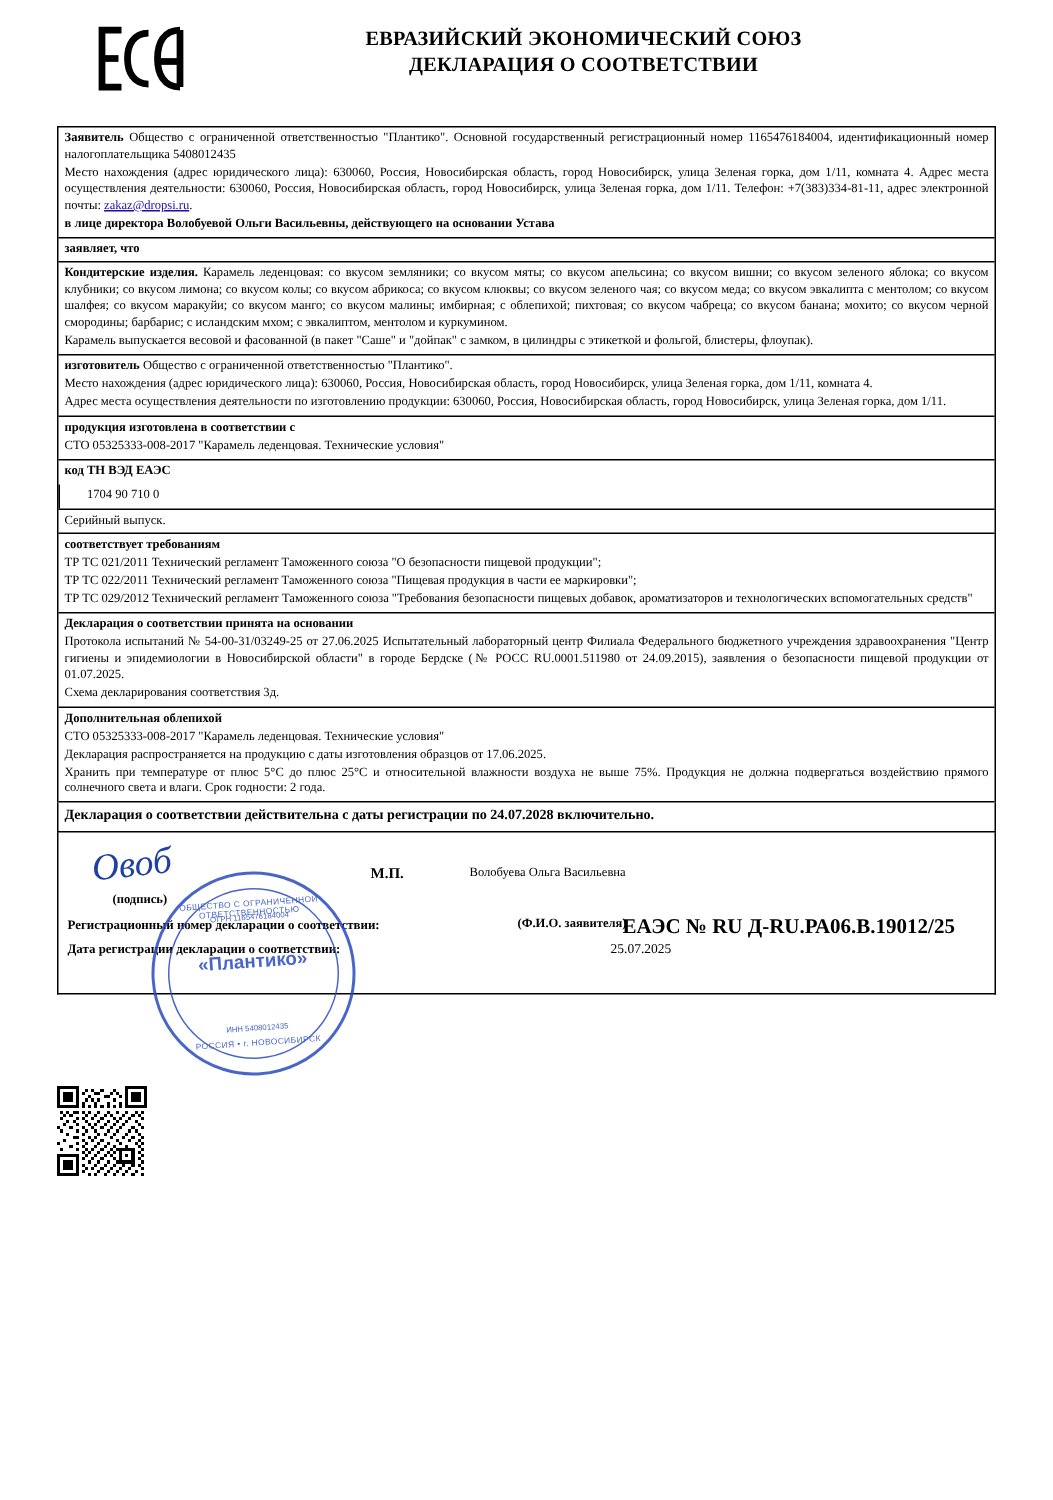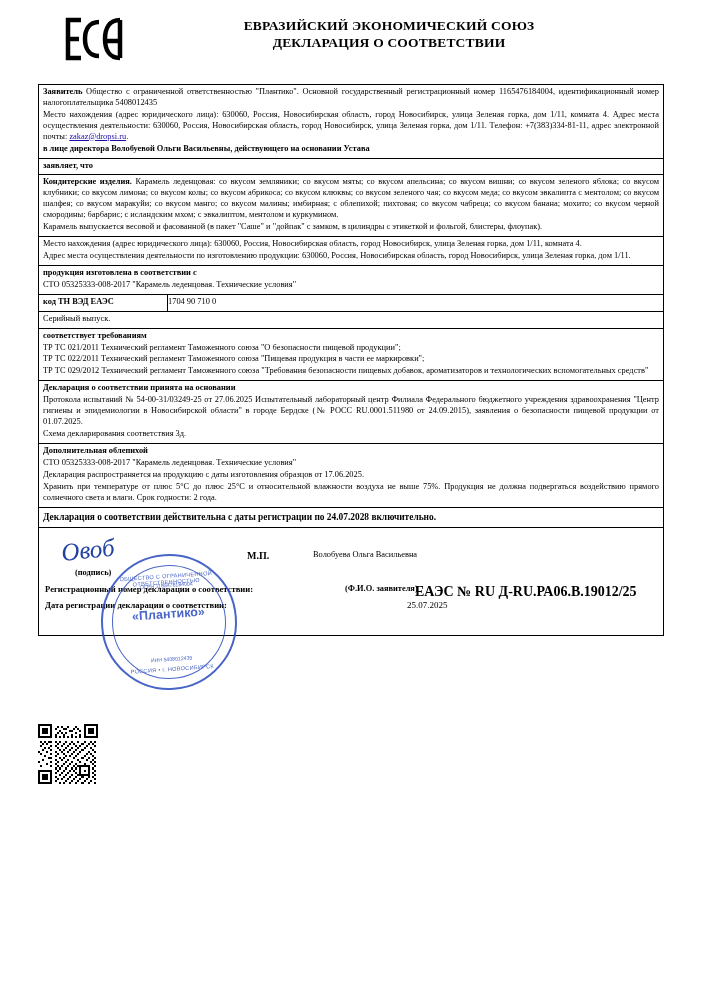--- a/index.html
+++ b/index.html
@@ -67,29 +67,30 @@
     padding: 2px 4px 3px 4px;
   }
   .row p { margin: 0 0 1px 0; text-align: justify; }
   .row p:last-child { margin-bottom: 0; }
   .lbl { font-weight: bold; }
 
   .code-row {
     display: flex;
     align-items: stretch;
     border-bottom: 1px solid #000;
+    flex-direction: column;
   }
   .code-row .c-lbl {
     padding: 2px 4px 3px 4px;
     font-weight: bold;
     width: 128px;
     box-sizing: border-box;
   }
   .code-row .c-val {
-    padding: 2px 4px 3px 0;
+    padding: 2px 4px 3px 18px;
     border-left: 1px solid #000;
     flex: 1;
   }
 
   .link { color: #1a0dab; text-decoration: underline; }
 
   
   .validity {
     margin: 0 38px;
     border: 1px solid #000;
@@ -274,20 +275,22 @@
       <p class="lbl">заявляет, что</p>
     </div>
 
     <div class="row">
       <p><span class="lbl">Кондитерские изделия.</span>
          <span>Карамель леденцовая: со вкусом земляники; со вкусом мяты; со вкусом апельсина; со вкусом вишни; со вкусом зеленого яблока; со вкусом клубники; со вкусом лимона; со вкусом колы; со вкусом абрикоса; со вкусом клюквы; со вкусом зеленого чая; со вкусом меда; со вкусом эвкалипта с ментолом; со вкусом шалфея; со вкусом маракуйи; со вкусом манго; со вкусом малины; имбирная; с облепихой; пихтовая; со вкусом чабреца; со вкусом банана; мохито; со вкусом черной смородины; барбарис; с исландским мхом; с эвкалиптом, ментолом и куркумином.</span></p>
       <p>Карамель выпускается весовой и фасованной (в пакет "Саше" и "дойпак" с замком, в цилиндры с этикеткой и фольгой, блистеры, флоупак).</p>
     </div>
 
     <div class="row">
+      <p><span class="lbl">изготовитель</span>
+         <span>Общество с ограниченной ответственностью "Плантико".</span></p>
       <p>Место нахождения (адрес юридического лица): 630060, Россия, Новосибирская область, город Новосибирск, улица Зеленая горка, дом 1/11, комната 4.</p>
       <p>Адрес места осуществления деятельности по изготовлению продукции: 630060, Россия, Новосибирская область, город Новосибирск, улица Зеленая горка, дом 1/11.</p>
     </div>
 
     <div class="row">
       <p class="lbl">продукция изготовлена в соответствии с</p>
       <p>СТО 05325333-008-2017 "Карамель леденцовая. Технические условия"</p>
     </div>
 
     <div class="code-row">

